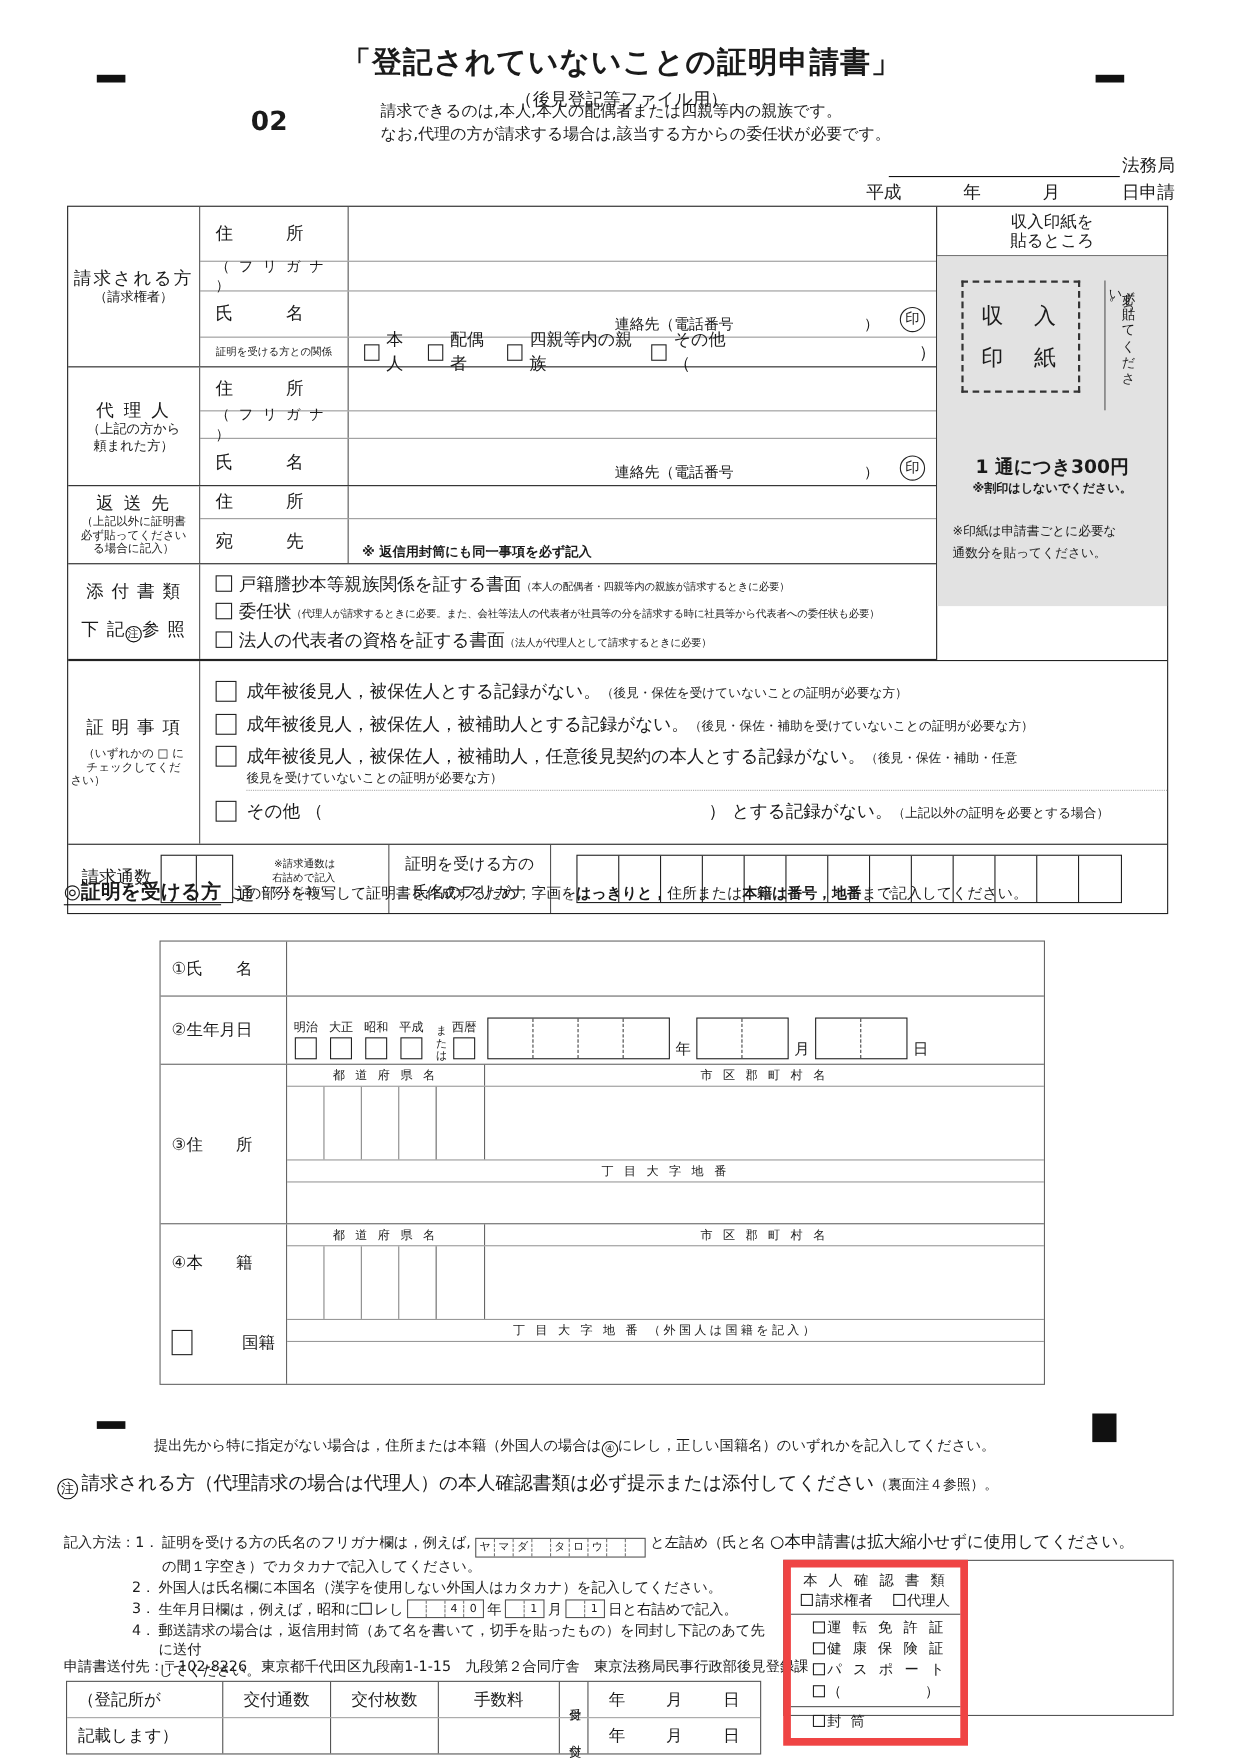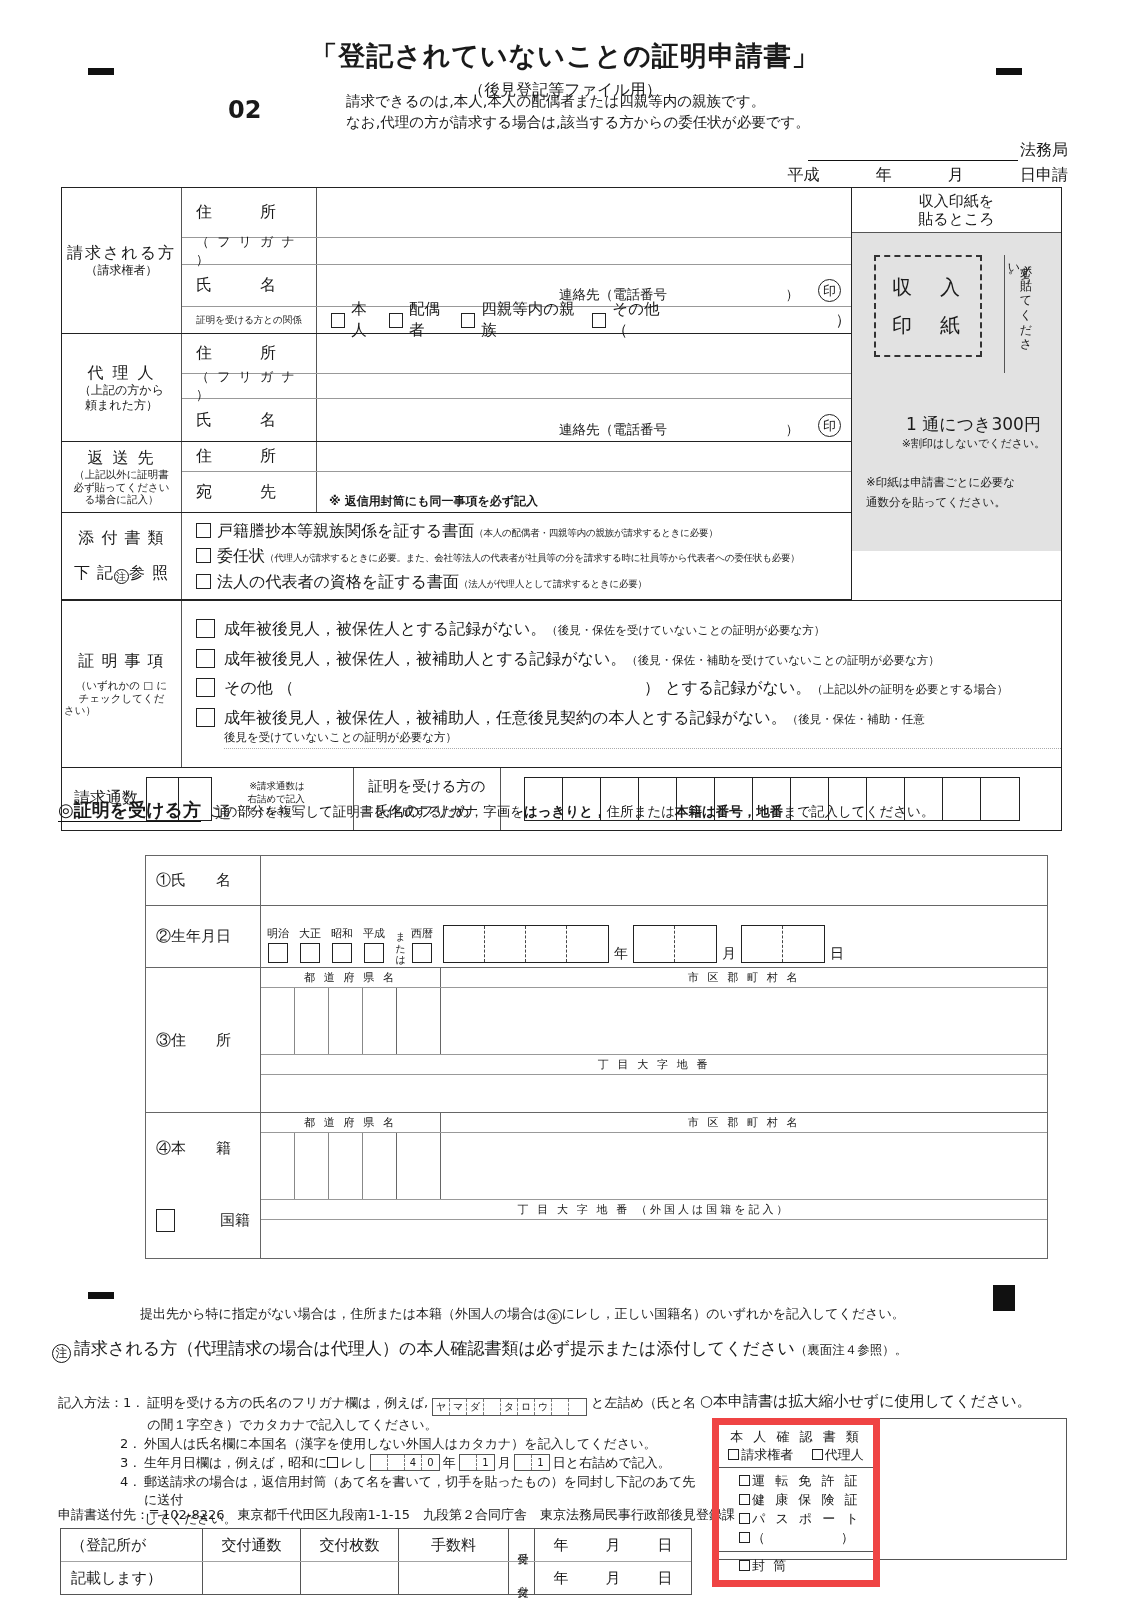--- a/index.html
+++ b/index.html
@@ -91,21 +91,21 @@
   .stamp-dashed {
     position:absolute; left:22px; top:22px; width:108px; height:102px;
     border:2px dashed #333; display:flex; flex-direction:column;
     align-items:center; justify-content:center; font-size:20px; letter-spacing:4px;
     line-height:1.9;
   }
   .vtext {
     position:absolute; writing-mode:vertical-rl; font-size:12px;
     letter-spacing:1px; line-height:1;
   }
-  .price { position:absolute; left:17px; width:100%; text-align:center; }
+  .price { position:absolute; left:0; width:100%; text-align:center;font-weight:bold; }
   .price .p1 { font-size:17px; }
   .price .p2 { font-size:11px; }
   .stamp-note { position:absolute; font-size:11.5px; line-height:1.7; }
 
   
   .attach-items { padding:5px 0 5px 14px; font-size:16px; line-height:1.58; }
   .attach-items .note { font-size:9.5px; letter-spacing:-0.2px; }
 
   
   .cert-items { padding:9px 0 9px 14px; font-size:16px; line-height:1.3; }
@@ -126,21 +126,21 @@
   
   .noticeline { position:absolute; left:58px; top:798px; width:1010px; font-size:13px; }
   .noticeline .lead2 {
     font-size:18px; font-weight:bold; border-bottom:1.6px solid #111;
     padding-bottom:1px; letter-spacing:0px;
   }
   .noticeline .rest { font-size:13.5px; margin-left:9px; }
   .noticeline .rest b { font-weight:bold; }
 
   
-  .tbl2 { position:absolute; left:145px; top:855px; width:903px; border:1px solid #666;font-family:Liberation Serif, serif; }
+  .tbl2 { position:absolute; left:145px; top:855px; width:805px; border:1px solid #666; }
   .r2 { display:flex; border-bottom:1px solid #666; }
   .r2:last-child { border-bottom:none; }
   .lbl2 {
     width:115px; flex:0 0 115px; border-right:1px solid #666;
     display:flex; align-items:center; justify-content:space-between;
     padding:0 10px; font-size:15px;
   }
   .r2body { flex:1; position:relative; }
 
   .eralbls { display:flex; align-items:flex-end; padding:2px 0 0 6px; }
@@ -402,31 +402,31 @@
           <span class="cb lg"></span>
           <span class="txt"><span>成年被後見人，被保佐人とする記録がない。</span><span class="note">（後見・保佐を受けていないことの証明が必要な方）</span></span>
         </div>
         <div class="cert-line">
           <span class="cb lg"></span>
           <span class="txt"><span>成年被後見人，被保佐人，被補助人とする記録がない。</span><span class="note">（後見・保佐・補助を受けていないことの証明が必要な方）</span></span>
         </div>
         <div class="cert-line">
           <span class="cb lg"></span>
           <span class="txt">
+            <span>成年被後見人，被保佐人，被補助人，任意後見契約の本人とする記録がない。</span><span class="note">（後見・保佐・補助・任意</span>
+            <div class="note" style="margin-top:1px;">後見を受けていないことの証明が必要な方）</div>
+            <div class="dotline"></div>
+          </span>
+        </div>
+        <div class="cert-line">
+          <span class="cb lg"></span>
+          <span class="txt">
             <span>その他 （</span>
             <span style="display:inline-block;width:340px;"></span>
             <span>） とする記録がない。</span><span class="note">（上記以外の証明を必要とする場合）</span>
-          </span>
-        </div>
-        <div class="cert-line">
-          <span class="cb lg"></span>
-          <span class="txt">
-            <span>成年被後見人，被保佐人，被補助人，任意後見契約の本人とする記録がない。</span><span class="note">（後見・保佐・補助・任意</span>
-            <div class="note" style="margin-top:1px;">後見を受けていないことの証明が必要な方）</div>
-            <div class="dotline"></div>
           </span>
         </div>
       </div>
     </div>
 
     <div class="row" style="height:62px;border-bottom:none;">
       <div class="cell bd-r" style="width:292px;flex:0 0 292px;display:flex;align-items:center;padding-left:12px;">
         <span style="font-size:16px;">請求通数</span>
         <span style="width:8px;"></span>
         <span class="cntbox">

